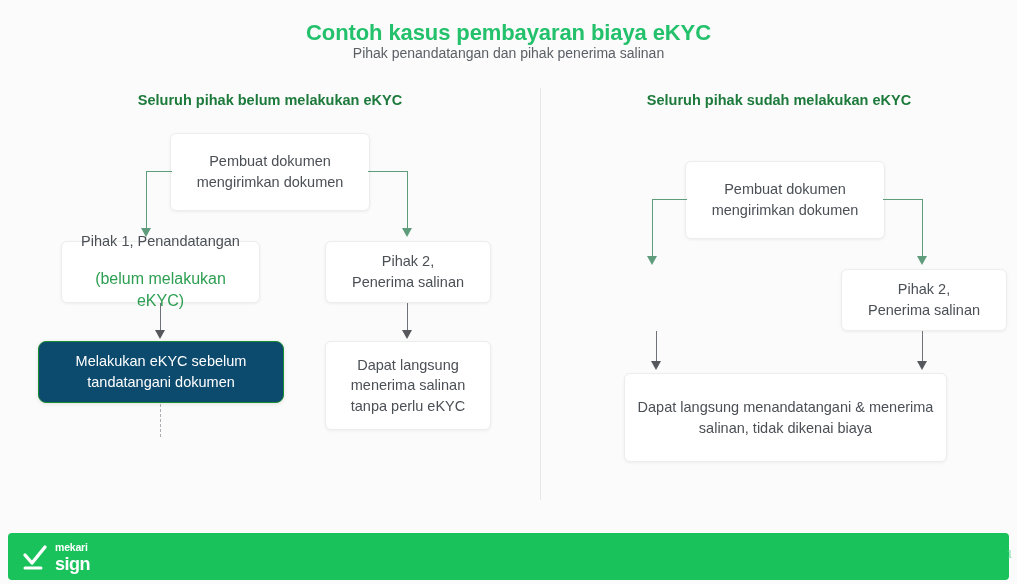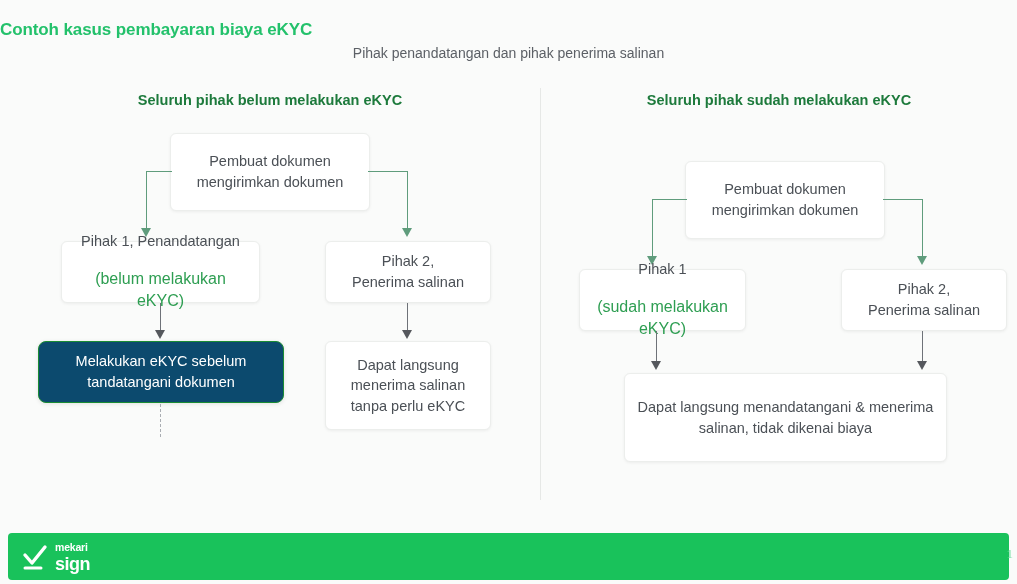--- a/index.html
+++ b/index.html
@@ -20,21 +20,22 @@
     left: 0; top: 0;
     width: 1017px;
     height: 584px;
   }
 
   
   .title {
     position: absolute;
     left: 0; top: 20px;
     width: 1017px;
-    font-size: 17px;
+    text-align: center;
+    font-size: 22px;
     font-weight: bold;
     color: #23c16b;
     letter-spacing: -0.1px;
   }
   .subtitle {
     position: absolute;
     left: 0; top: 45px;
     width: 1017px;
     text-align: center;
     font-size: 14px;
@@ -229,24 +230,20 @@
   </div>
 
   <div class="hline" style="left:652px; top:199px; width:35px;"></div>
   <div class="vline" style="left:652px; top:199px; height:60px;"></div>
   <div class="arrowhead" style="left:647px; top:256px;"></div>
 
   <div class="hline" style="left:883px; top:199px; width:40px;"></div>
   <div class="vline" style="left:922px; top:199px; height:60px;"></div>
   <div class="arrowhead" style="left:917px; top:256px;"></div>
 
-  <div class="box" style="left:579px; top:269px; width:167px; height:62px; flex-direction:column;">
-    <span>Pihak 1</span>
-    <span class="sub">(sudah melakukan eKYC)</span>
-  </div>
 
   <div class="box" style="left:841px; top:269px; width:166px; height:62px; flex-direction:column;">
     <span>Pihak 2,</span>
     <span>Penerima salinan</span>
   </div>
 
   <div class="vline gray" style="left:656px; top:331px; height:33px;"></div>
   <div class="arrowhead gray" style="left:651px; top:361px;"></div>
 
   <div class="vline gray" style="left:922px; top:331px; height:33px;"></div>

